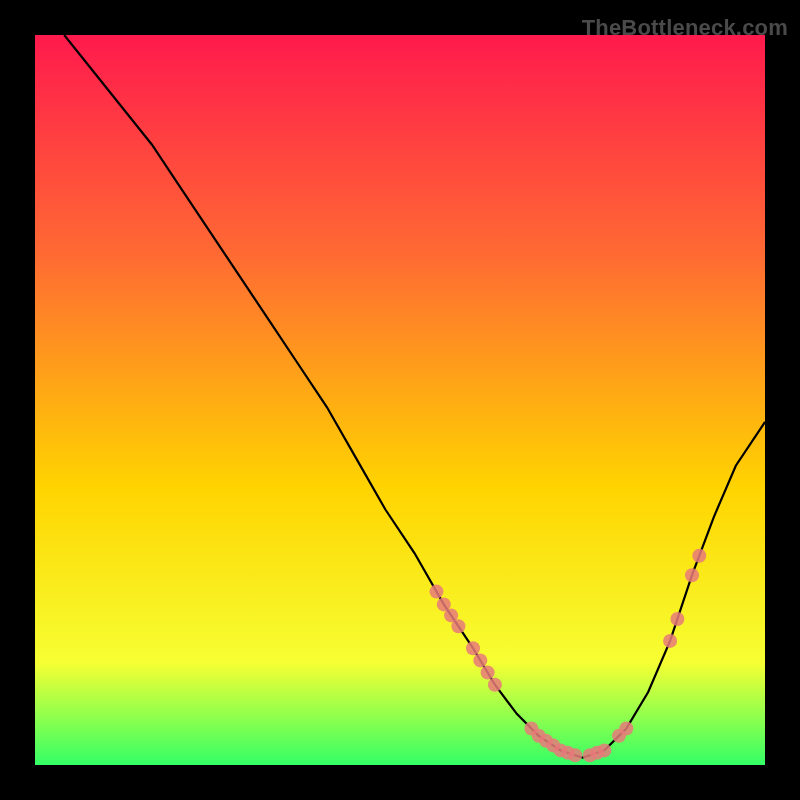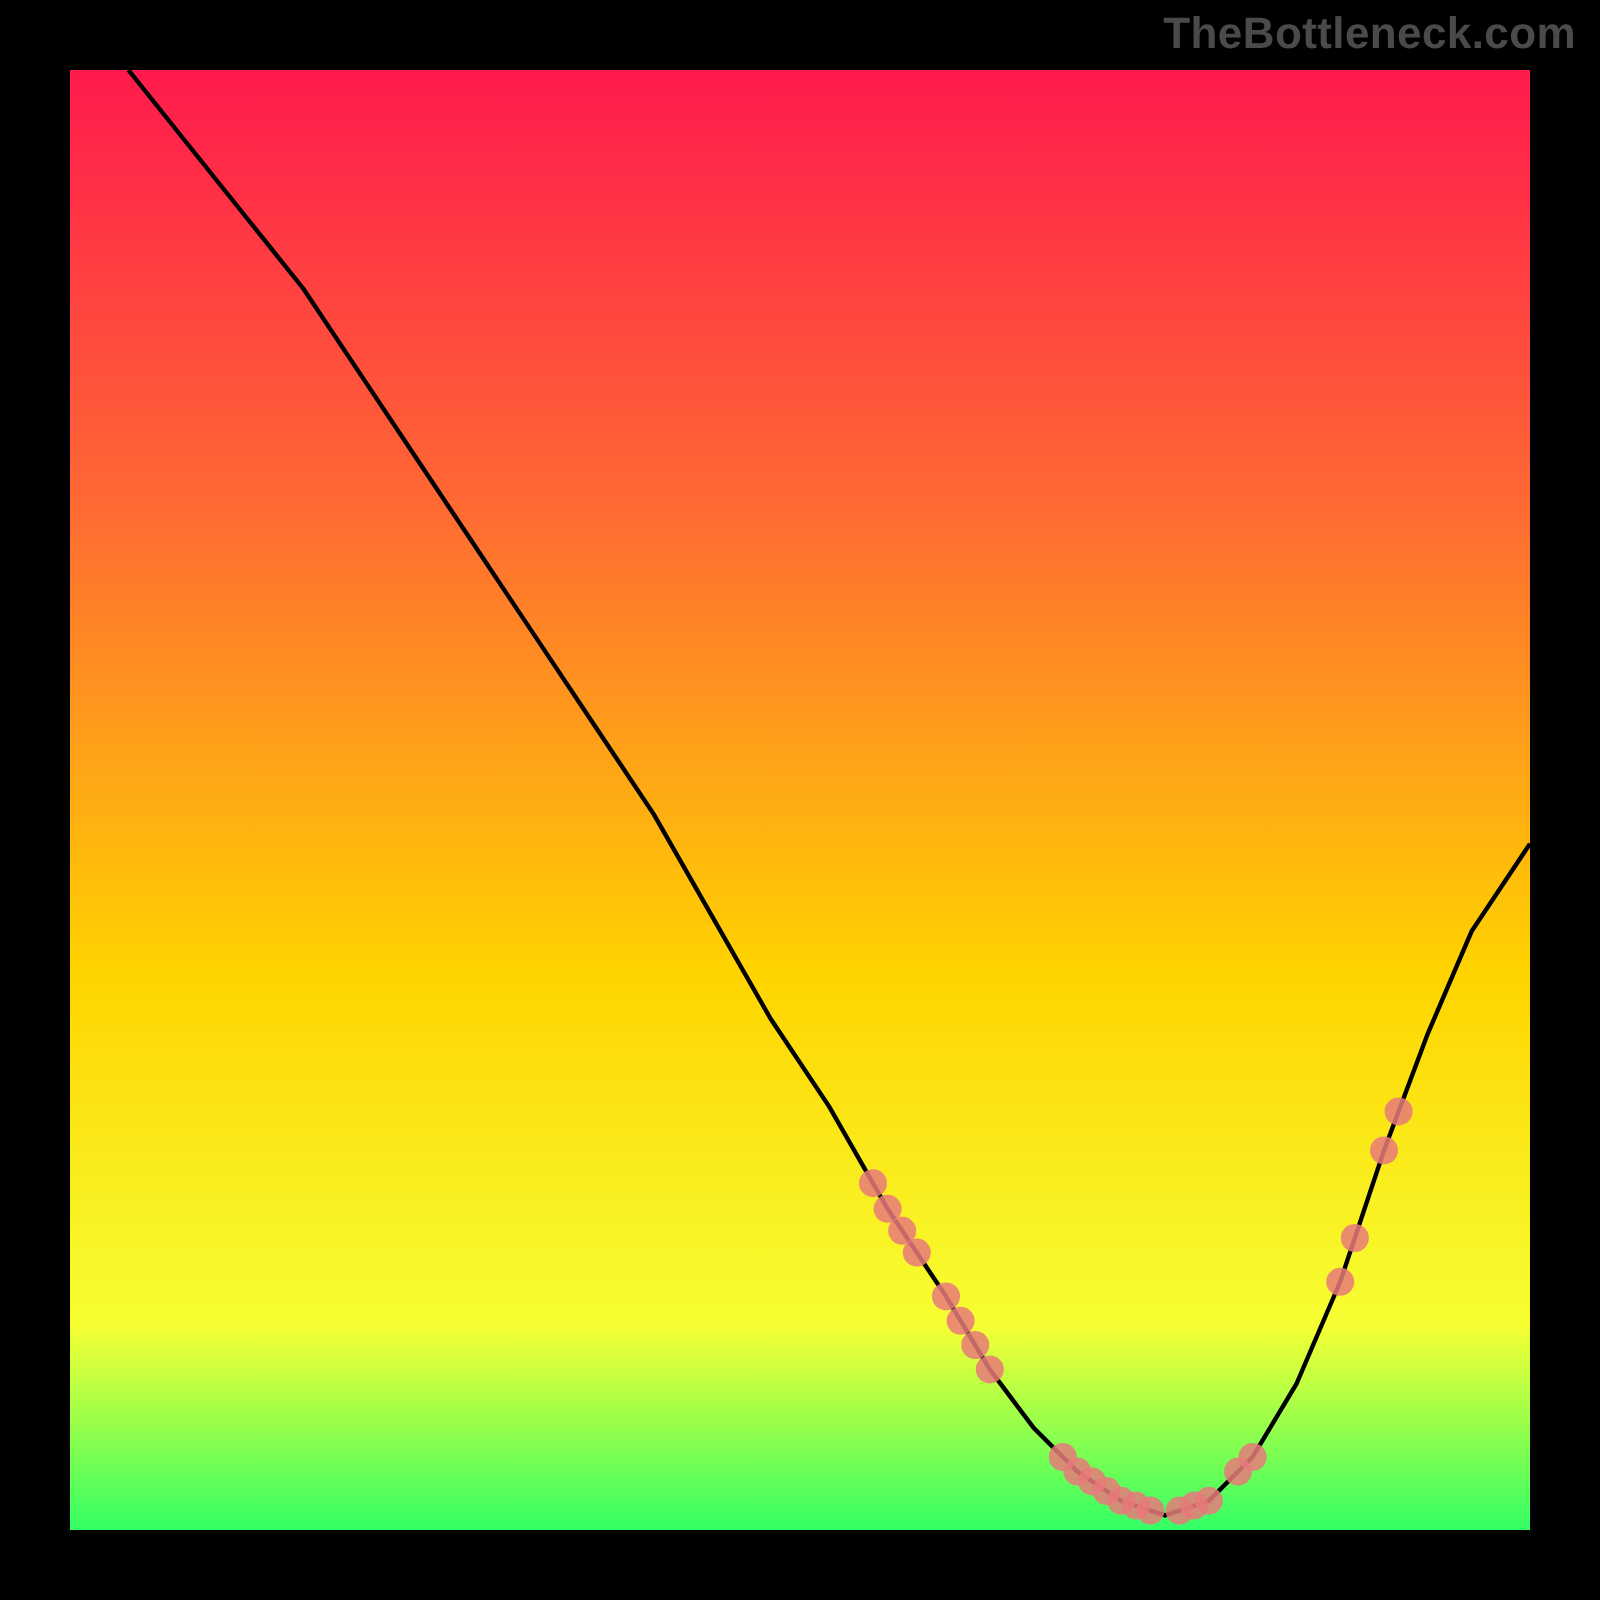--- a/index.html
+++ b/index.html
@@ -12,21 +12,21 @@
     overflow: hidden;
   }
   .frame {
     position: relative;
     width: 800px;
     height: 800px;
     background: #000;
   }
   .watermark {
     position: absolute;
-    top: 4px;
+    top: 15px;
     right: 12px;
     color: #4a4a4a;
     font-size: 22px;
     font-weight: 600;
     letter-spacing: 0.2px;
     z-index: 10;
     user-select: none;
   }
   .plot-area {
     position: absolute;

